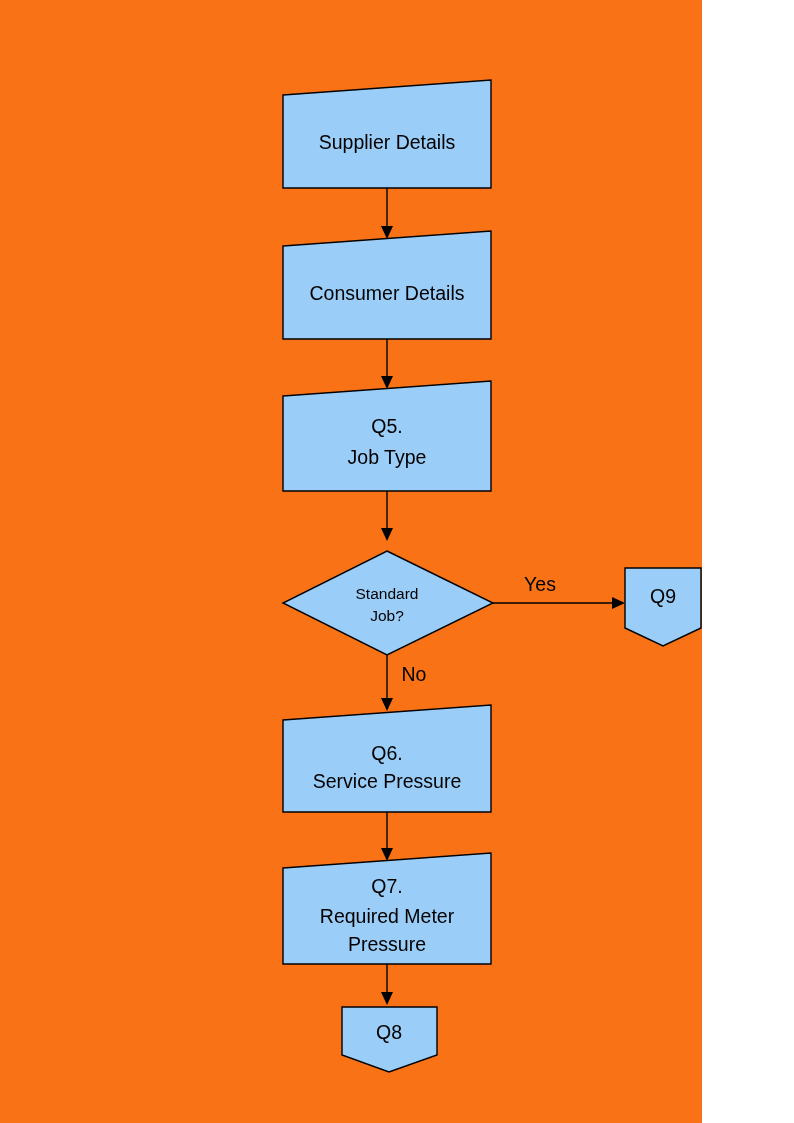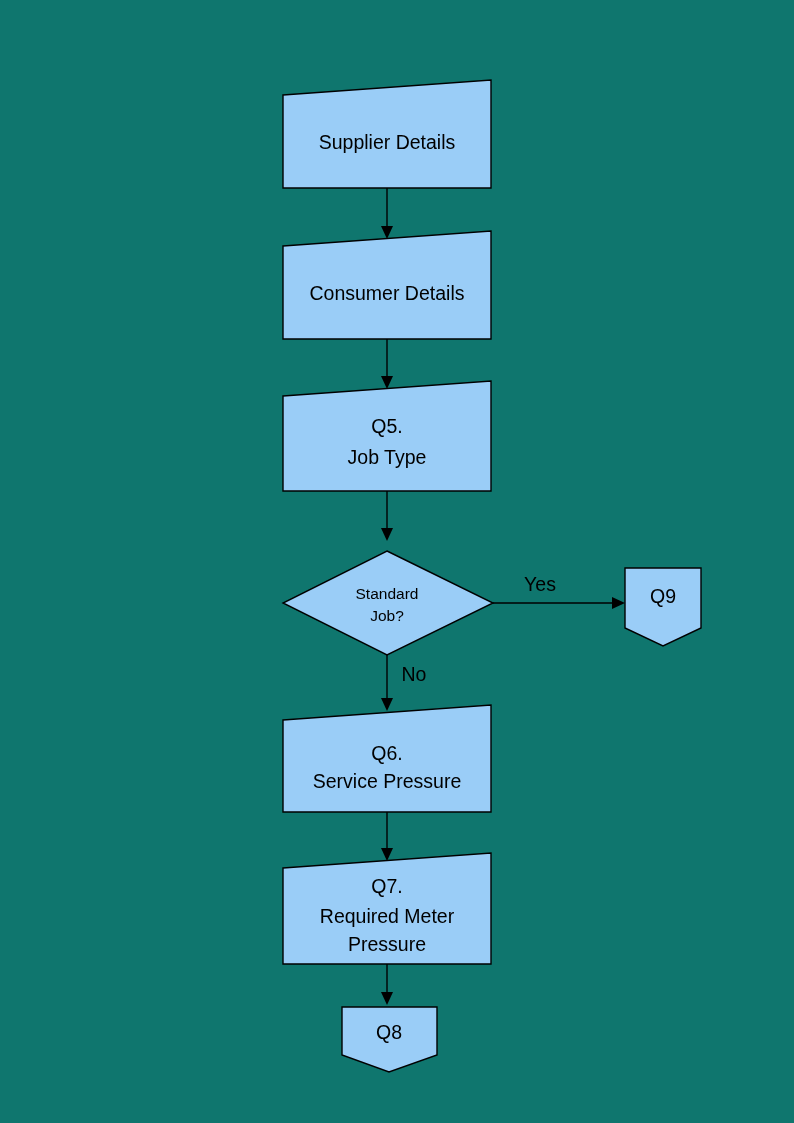--- a/index.html
+++ b/index.html
@@ -8,23 +8,23 @@
     background: #ffffff;
   }
   body {
     width: 794px;
     height: 1123px;
     font-family: "Liberation Sans", sans-serif;
     overflow: hidden;
   }
   #flowchart-root {
     position: relative;
-    width: 794px;
+    width: 702px;
     height: 1123px;
-    background: #0f766e;
+    background: #f97316;
   }
   svg#flow-svg {
     display: block;
     width: 794px;
     height: 1123px;
   }
   .node-shape {
     fill: #9ACDF7;
     stroke: #000000;
     stroke-width: 1.4;

